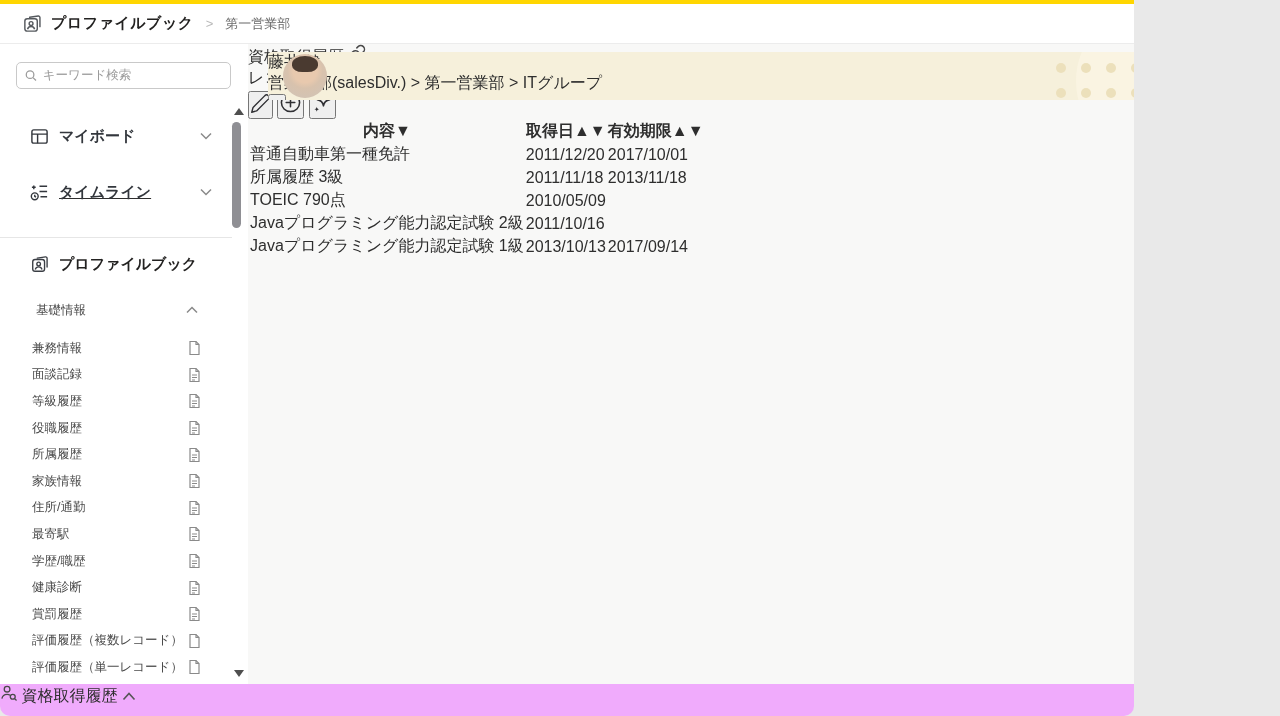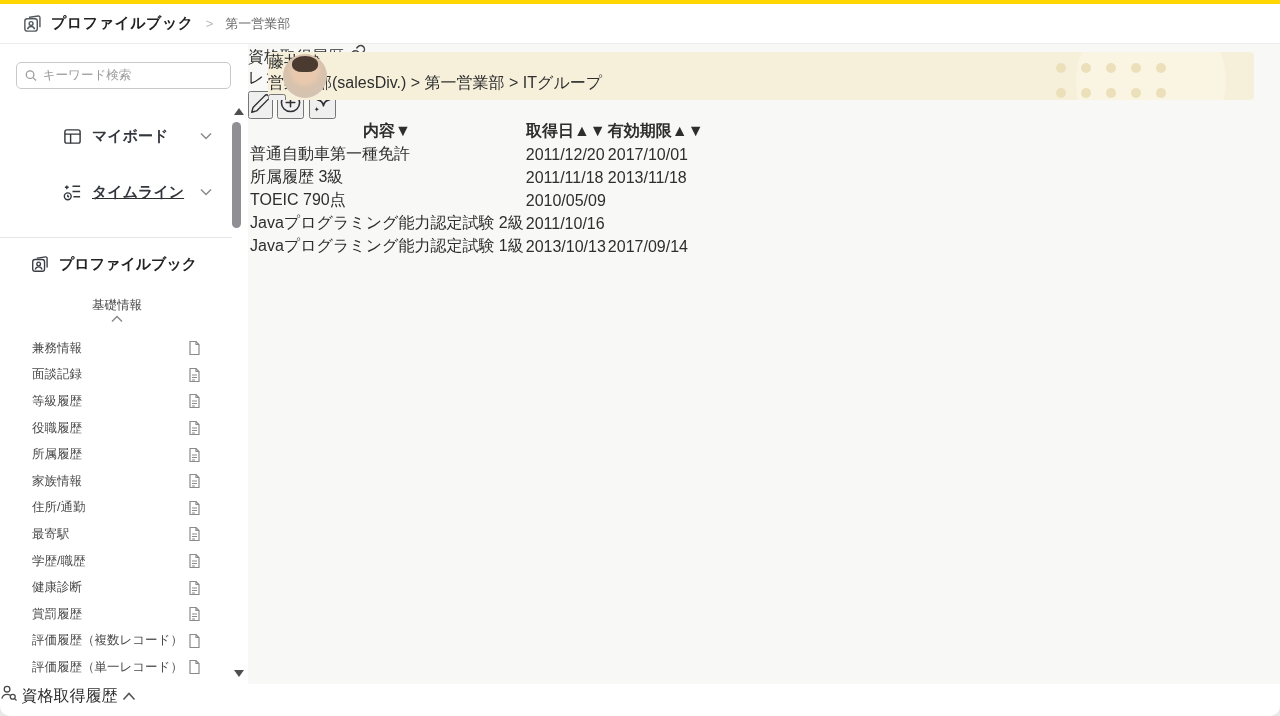--- a/index.html
+++ b/index.html
@@ -1,18 +1,18 @@
 <!DOCTYPE html>
 <html><head>
 <meta charset="utf-8">
 <style>
   * { margin:0; padding:0; box-sizing:border-box; }
   html,body { width:1280px; height:716px; background:#e9e9e9; }
   body { font-family:"Liberation Sans","DejaVu Sans",sans-serif; color:#2e2e2e; }
-  .page { position:relative; width:1280px; height:716px; background:#ffffff;
+  .page { position:relative; width:1134px; height:716px; background:#f0abfc;
           border-radius:0 0 10px 10px; overflow:hidden; }
 
   
   .topbar { height:4px; background:#FFD600; }
 
   
   .app-header { height:40px; background:#fff; border-bottom:1px solid #ececec;
                 display:flex; align-items:center; padding-left:22px; gap:8px; }
   .app-title { font-size:15px; font-weight:700; color:#232221; letter-spacing:.5px; }
   .bc-sep { color:#b8b8b8; font-size:13px; margin:0 4px; }
@@ -24,34 +24,34 @@
   .main { flex:1; background:#f8f8f7; position:relative; }
 
   
   .search-box { position:absolute; top:18px; left:16px; width:215px; height:27px;
                 border:1px solid #c9c9c9; border-radius:5px; background:#fff;
                 display:flex; align-items:center; padding:0 8px; gap:6px;font-family:Liberation Serif, serif; }
   .search-box input { border:none; outline:none; width:100%; font-size:12.5px; color:#333;
                       font-family:inherit; background:transparent; }
   .search-box input::placeholder { color:#9b9b9b; }
 
-  .side-nav { position:absolute; top:74px; left:0; right:16px;padding-left:33px; }
+  .side-nav { position:absolute; top:74px; left:0; right:16px; }
   .nav-row { height:36px; display:flex; align-items:center; padding-left:30px; gap:10px;
              position:relative; cursor:pointer; }
   .nav-row + .nav-row { margin-top:20px;text-decoration:underline; }
   .nav-label { font-size:15px; font-weight:700; color:#33373d; }
   .nav-chevron { position:absolute; right:20px; color:#8a8a8a; }
 
   .side-divider { position:absolute; top:193px; left:0; width:232px; height:1px; background:#e6e6e6; }
 
   .section-header { position:absolute; top:210px; left:30px; display:flex; align-items:center; gap:9px; }
   .section-title { font-size:15px; font-weight:700; color:#232221; }
 
   .group-row { position:absolute; top:253px; left:0; width:232px; height:26px;
-               display:flex; align-items:center; padding:0 34px 0 36px; cursor:pointer;flex-direction:column; }
+               display:flex; align-items:center; padding:0 34px 0 36px; cursor:pointer; }
   .group-label { font-size:12.5px; color:#4a4a4a; flex:1; }
   .group-chevron { color:#8a8a8a; }
 
   .subitem-list { position:absolute; top:291px; left:0; width:232px; }
   .subitem { height:26.6px; display:flex; align-items:center; padding:0 30px 0 32px; cursor:pointer; }
   .subitem-label { font-size:12.5px; color:#4a4a4a; flex:1; white-space:nowrap; }
   .subitem svg { flex:none; }
 
   
   .sb-up, .sb-down { position:absolute; left:234px; width:0; height:0; }

